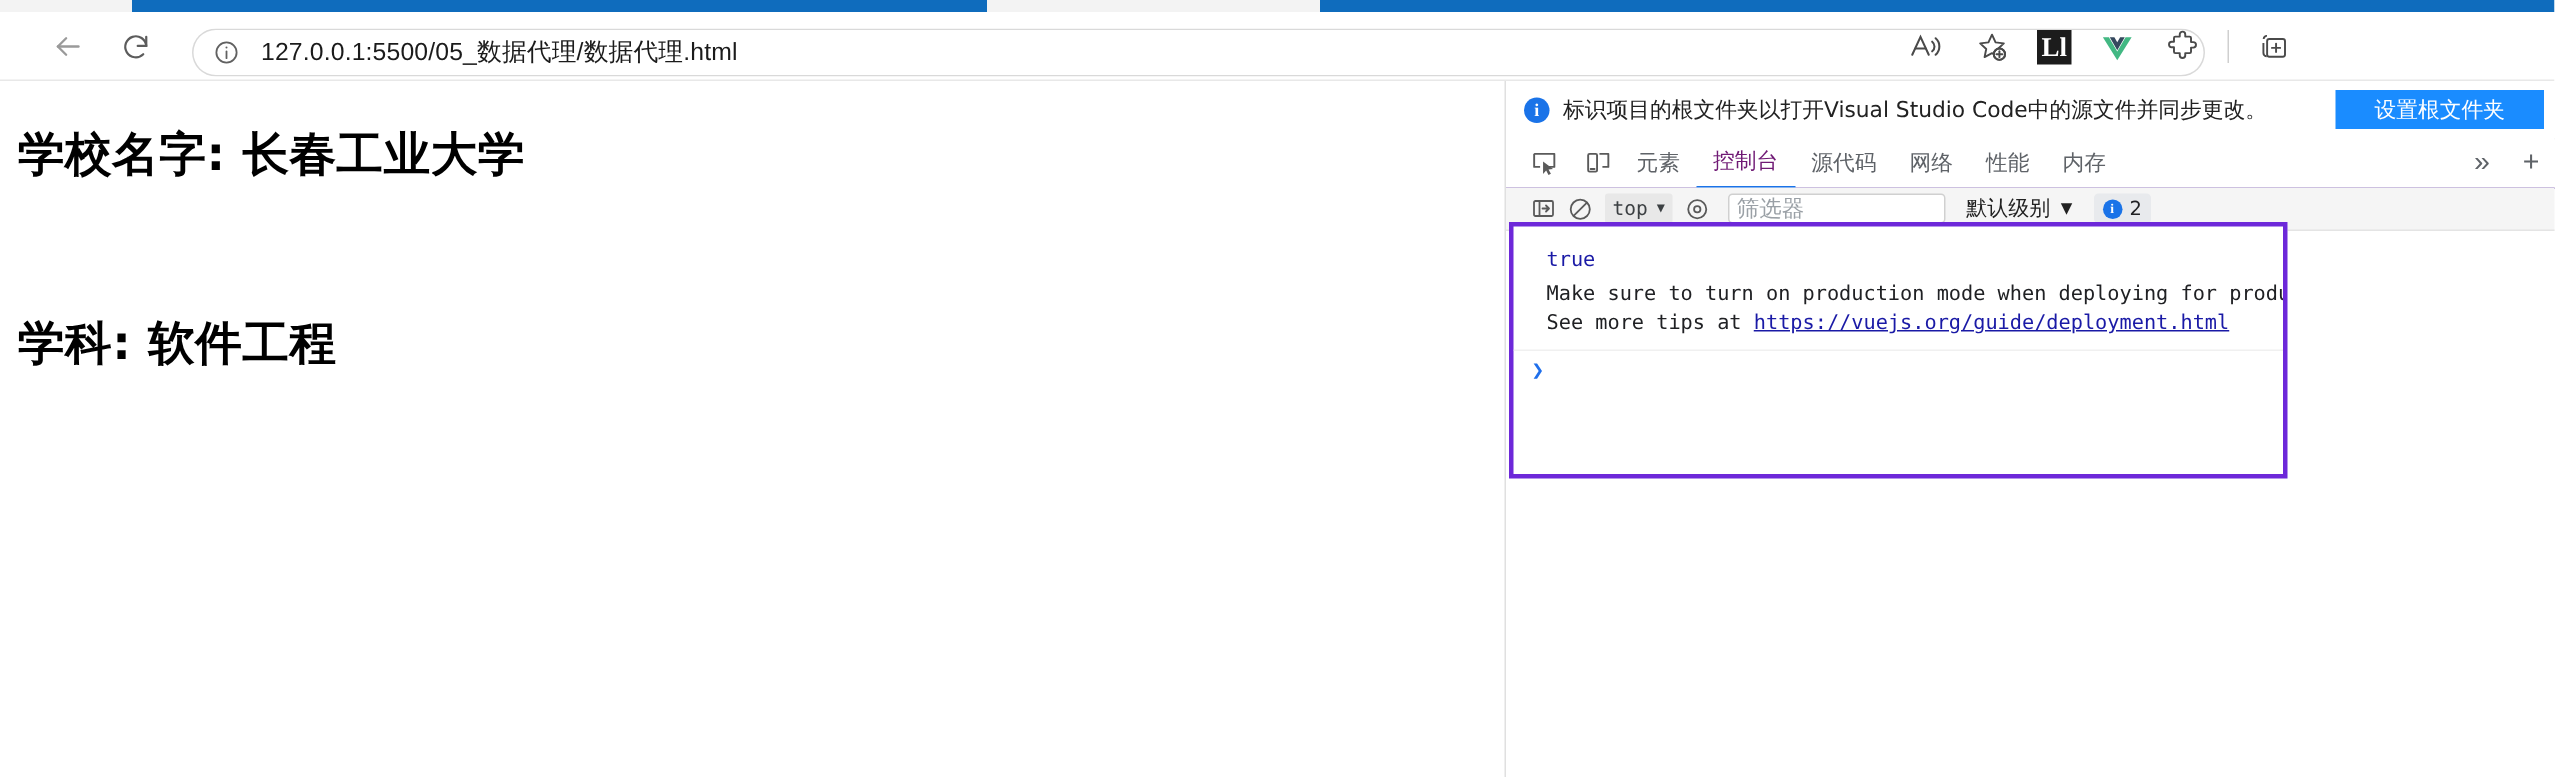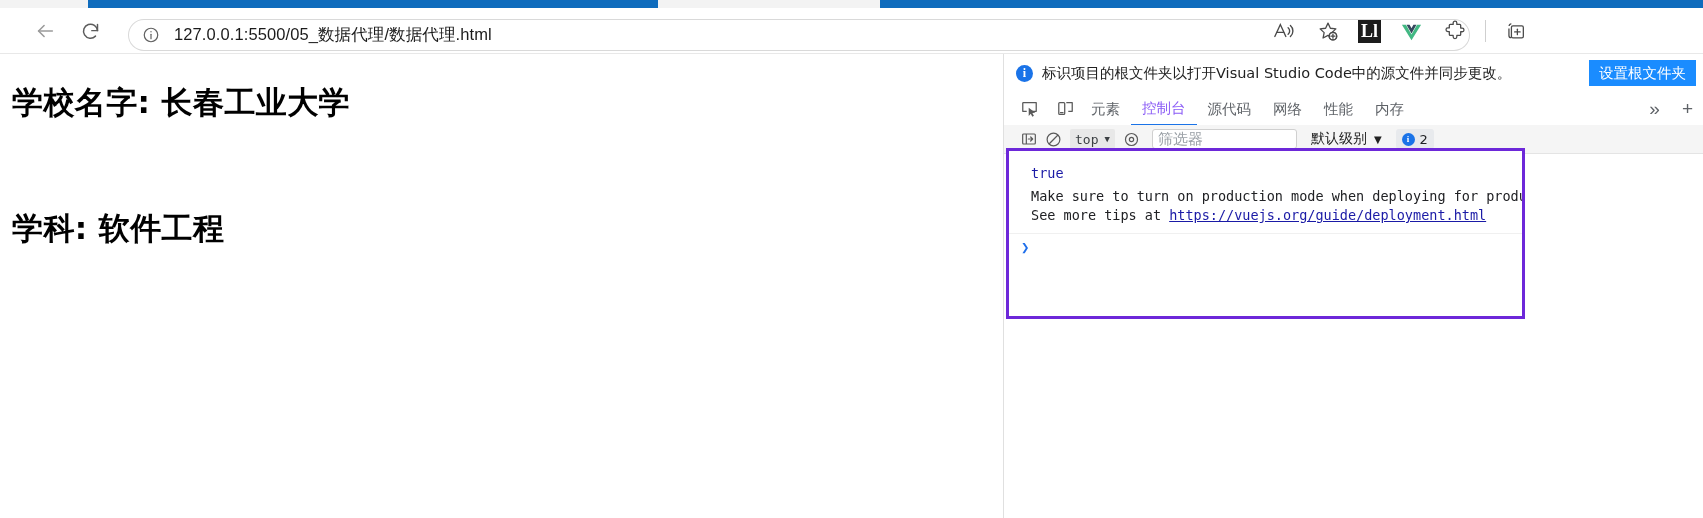--- a/index.html
+++ b/index.html
@@ -166,21 +166,21 @@
     margin-left: 9px;
     font-size: 14.5px;
     color: #222222;
     white-space: nowrap;
     font-family: "DejaVu Sans", "Liberation Sans", sans-serif;
   }
   .vsc-btn {
     position: absolute;
     right: 8px; top: 6px;
     height: 26px;
-    padding: 0 10px;
+    padding: 0 26px;
     background: #1a8cff;
     color: #ffffff;
     font-size: 14.5px;
     border: none;
     display: flex; align-items: center;
     white-space: nowrap;
     font-family: "DejaVu Sans", "Liberation Sans", sans-serif;
     cursor: pointer;
   }
 
@@ -204,21 +204,21 @@
     font-size: 14.5px;
     color: #5f6368;
     padding: 0 11px;
     height: 32px;
     line-height: 32px;
     white-space: nowrap;
     font-family: "DejaVu Sans", "Liberation Sans", sans-serif;
     cursor: pointer;
   }
   .dt-tab.active {
-    color: #8b5cf6;
+    color: #701a75;
     border-bottom: 2px solid #1a73e8;
   }
   .dt-more {
     margin-left: auto;
     display: flex;
     align-items: center;
   }
   .dt-more .gl {
     font-size: 19px;
     color: #5f6368;

